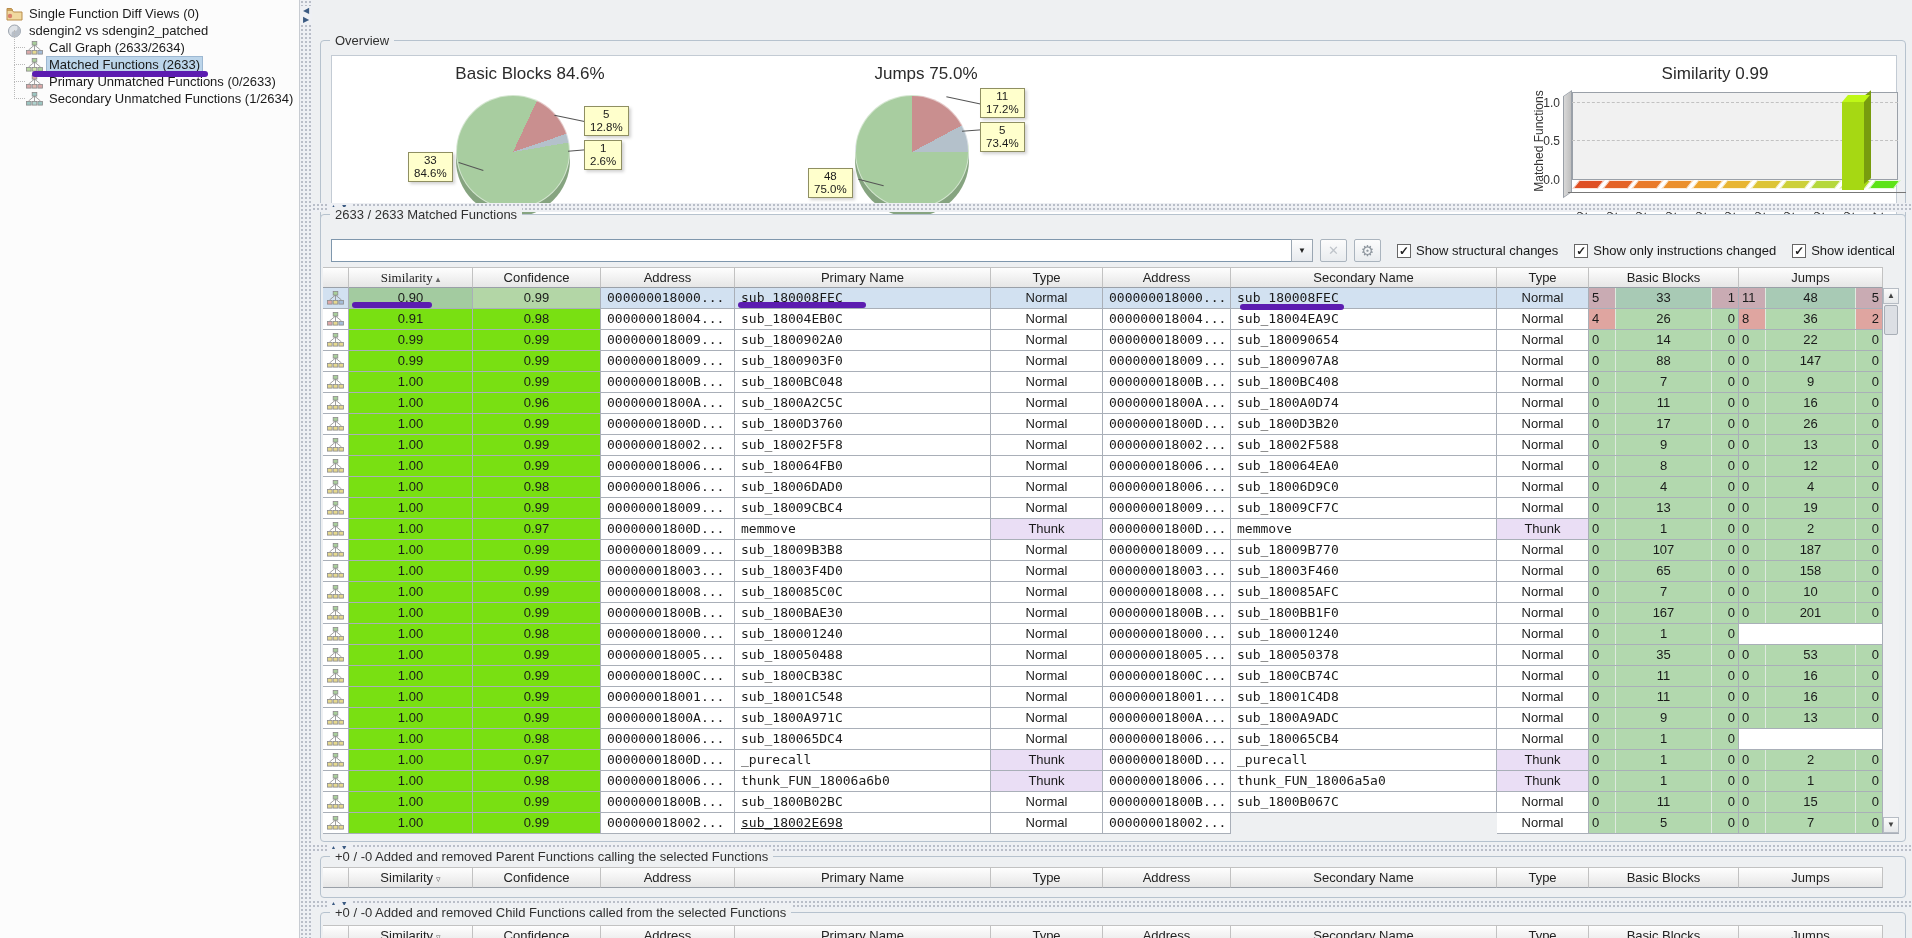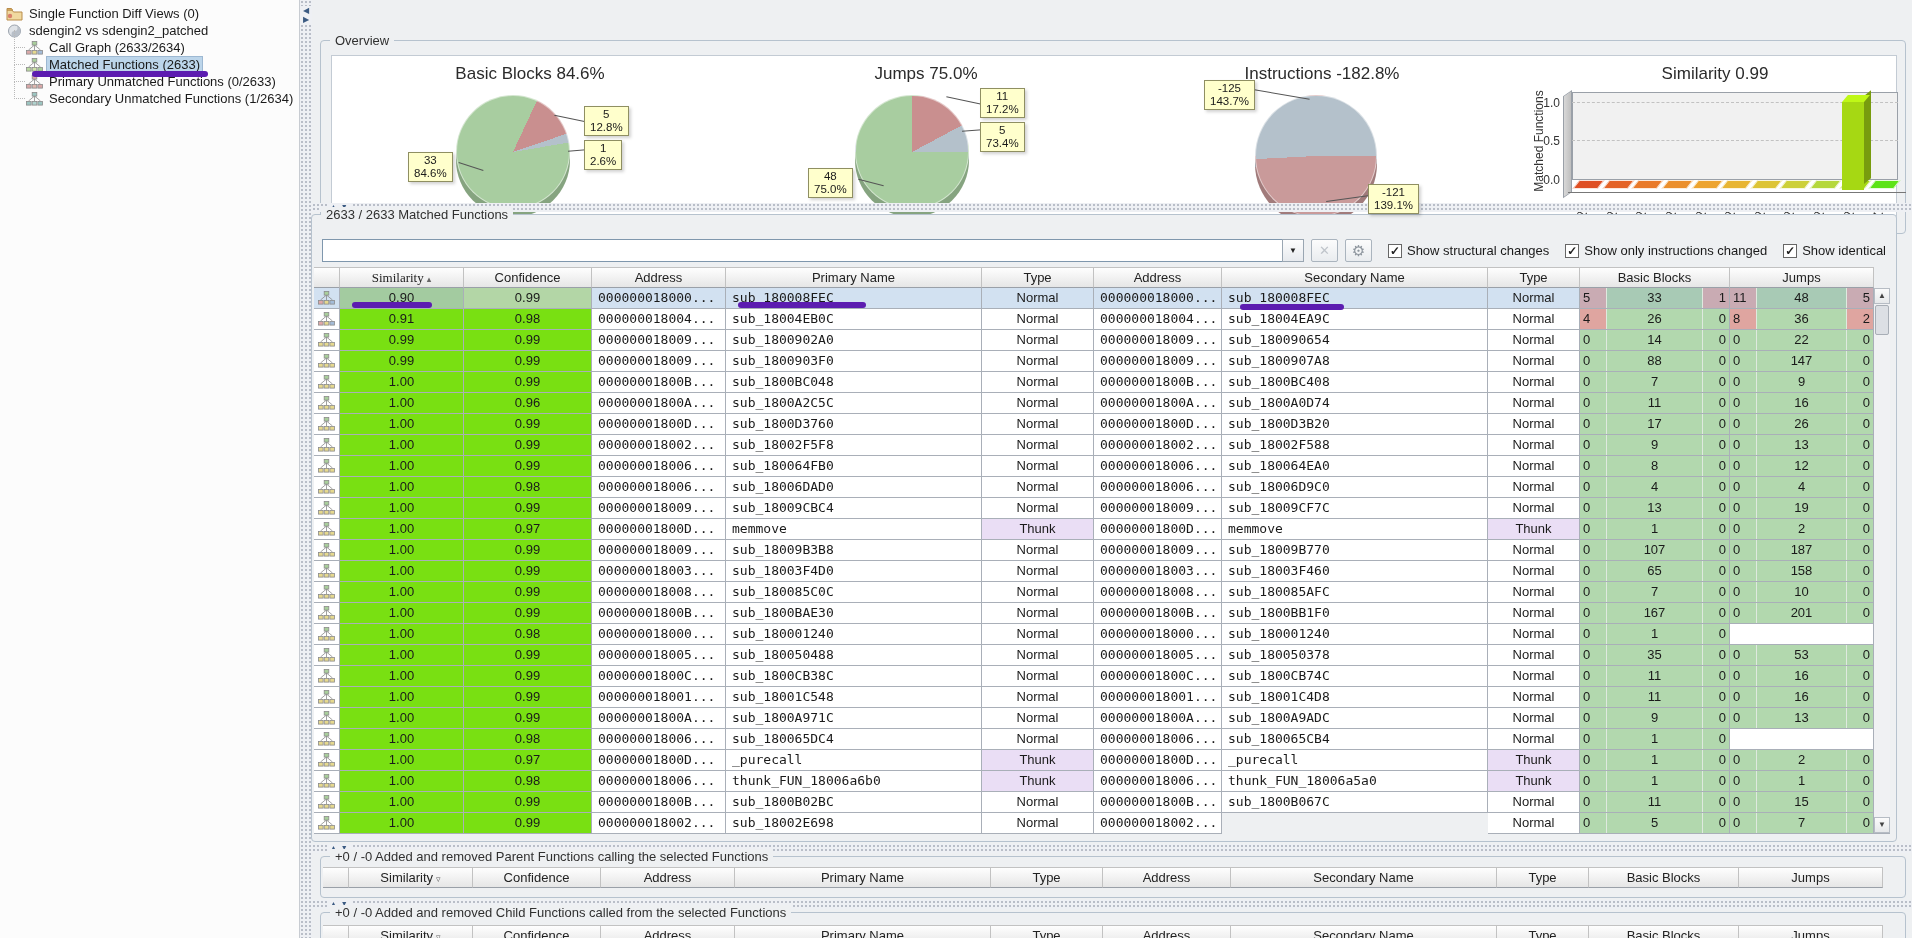--- a/index.html
+++ b/index.html
@@ -221,35 +221,20 @@
         </div>
         <div class="callout" style="left: 252px; top: 66px;">
           <div>5</div>
           <div>73.4%</div>
         </div>
         <div class="callout" style="left: 80px; top: 112px;">
           <div>48</div>
           <div>75.0%</div>
         </div>
       </div>
-      <div class="chart" id="chart2" style="left: 792px; width: 396px;">
-        <div class="chart-title">Instructions -182.8%</div>
-        <div class="pie-base" style="left: 131px; top: 47px; width: 122px; height: 122px; background: conic-gradient(from 90deg, rgb(201, 154, 154) 0deg, rgb(201, 154, 154) 177.073deg, rgb(180, 193, 203) 177.073deg, rgb(180, 193, 203) 360deg); filter: brightness(0.8);"></div>
-        <div class="pie" style="left: 131px; top: 39px; width: 122px; height: 122px; background: conic-gradient(from 90deg, rgb(201, 154, 154) 0deg, rgb(201, 154, 154) 177.073deg, rgb(180, 193, 203) 177.073deg, rgb(180, 193, 203) 360deg); border: 1px solid rgba(255, 255, 255, 0.5);"></div>
-        <div class="cline" style="left: 130px; top: 38px; width: 56px; transform: rotate(10deg);"></div>
-        <div class="cline" style="left: 202px; top: 142px; width: 44px; transform: rotate(-8deg);"></div>
-        <div class="callout" style="left: 80px; top: 24px;">
-          <div>-125</div>
-          <div>143.7%</div>
-        </div>
-        <div class="callout" style="left: 244px; top: 128px;">
-          <div>-121</div>
-          <div>139.1%</div>
-        </div>
-      </div>
       <div class="chart" id="chart3" style="left: 1188px; width: 390px;">
         <div class="chart-title">Similarity 0.99</div>
         <div class="bc-wall" style="left: 52px; top: 36px; width: 326px; height: 88px;"></div>
         <div style="position: absolute; left: 43px; top: 34px; width: 9px; height: 102px; background: linear-gradient(90deg, rgb(216, 216, 216), rgb(191, 191, 191)); border: 1px solid rgb(154, 160, 168); transform: skewY(-35deg); transform-origin: right top;"></div>
         <div class="bc-grid" style="left: 52px; top: 46px; width: 326px;"></div>
         <div class="bc-grid" style="left: 52px; top: 84px; width: 326px;"></div>
         <div class="bc-ytick" style="left: 14px; top: 40px;">1.0</div>
         <div class="bc-ytick" style="left: 14px; top: 78px;">0.5</div>
         <div class="bc-ytick" style="left: 14px; top: 117px;">0.0</div>
         <div class="bc-ylab" style="left: -46px; top: 78px; width: 130px; text-align: center;">Matched Functions</div>
@@ -282,21 +267,21 @@
           <div class="top" style="background:rgb(191,248,22);"></div>
         </div>
       </div>
     </div>
 </div>
 
 <div class="hsplit" style="top:203px;">
     <span class="arrows">▲ ▼</span>
   </div>
 
-<div class="groupbox" id="matched-box" style="left:311px; top:214px; width:1586px; height:628px;">
+<div class="groupbox" id="matched-box" style="left:320px; top:214px; width:1586px; height:628px;">
   <span class="gb-label">2633 / 2633 Matched Functions</span>
 
   <div id="filterbar" style="left:10px; top:24px; right:10px;">
     <div id="filter-combo">
       <input id="filter-input" type="text" value="" style="">
       <div id="combo-arrow">▼</div>
     </div>
     <div class="tbtn" style="color:#bfc4ca;">
       <span>✕</span>
     </div>
@@ -1162,21 +1147,21 @@
       <rect x="6.2" y="0.5" width="4.6" height="3.6" fill="#a9cf9b"></rect>
       <rect x="0.5" y="9.5" width="4.6" height="3.6" fill="#e6d98e"></rect>
       <rect x="6.2" y="9.5" width="4.6" height="3.6" fill="#e6d98e"></rect>
       <rect x="11.9" y="9.5" width="4.6" height="3.6" fill="#e6d98e"></rect>
     </g>
               </svg>
             </div>
             <div class="t-cell simgreen c-center" style="width: 124px;">1.00</div>
             <div class="t-cell simgreen conf c-center" style="width: 128px;">0.99</div>
             <div class="t-cell mono c-addr" style="width: 134px;">000000018002...</div>
-            <div class="t-cell mono c-name" style="width: 256px;">sub_18002E698</div>
+            <div class="t-cell mono c-name" style="width: 256px; text-decoration: underline;">sub_18002E698</div>
             <div class="t-cell c-center" style="width: 112px;">Normal</div>
             <div class="t-cell mono c-addr" style="width: 128px;">000000018002...</div>
             <div class="t-cell mono c-name" style="width: 266px; margin-top: 46px;">sub_18002E628</div>
             <div class="t-cell c-center" style="width: 92px;">Normal</div>
             <div class="t-cell triple" style="width: 150px;">
               <span class="tl sg">0</span>
               <span class="tm sg">5</span>
               <span class="tr2 sg">0</span>
             </div>
             <div class="t-cell triple" style="width: 144px;">

